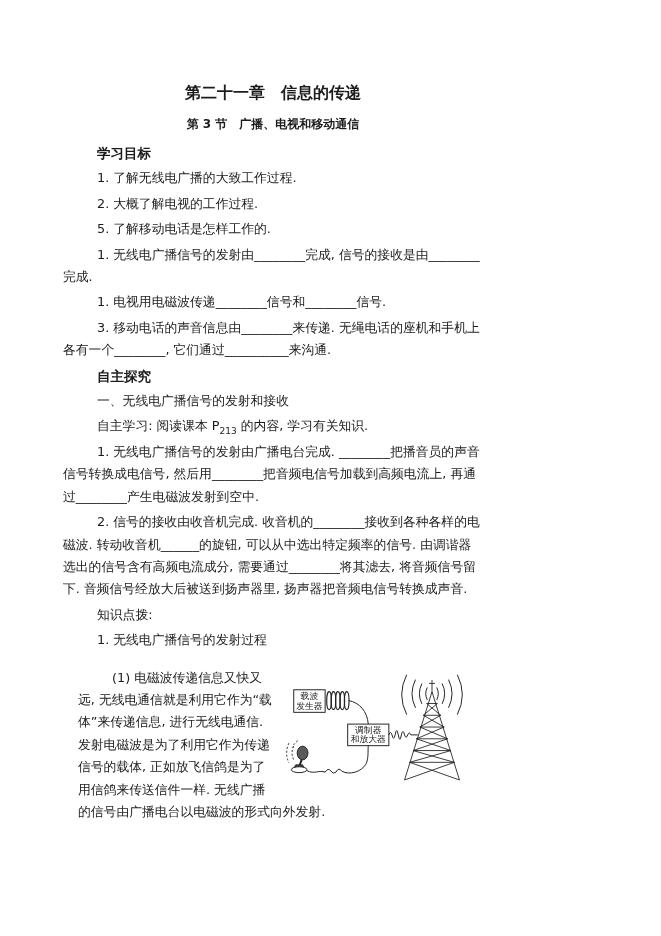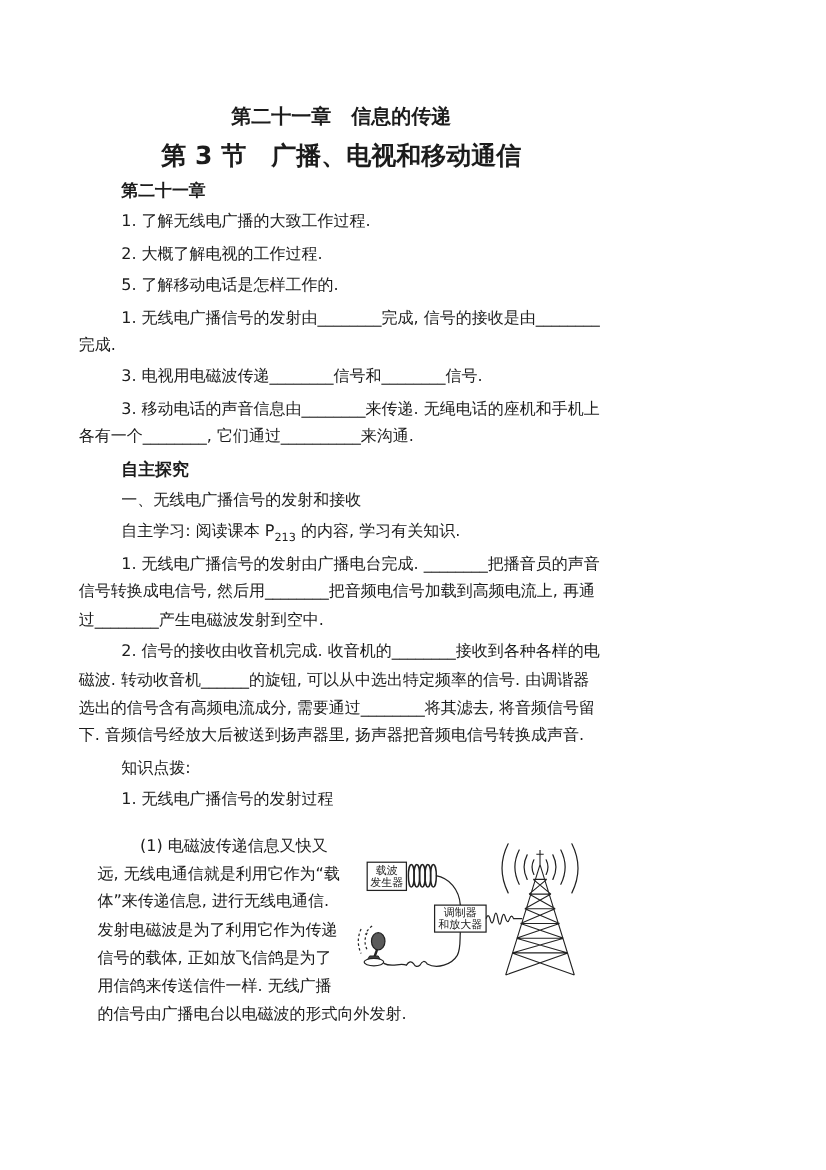--- a/index.html
+++ b/index.html
@@ -4,44 +4,44 @@
 <style>
   html,body{margin:0;padding:0;background:#ffffff;}
   body{
     width:661px;height:936px;overflow:hidden;
     font-family:"DejaVu Sans",sans-serif;
     font-size:12.8px;line-height:22.4px;color:#1c1c1c;
     -webkit-font-smoothing:none;
   }
   .page{box-sizing:border-box;width:527px;padding:82px 44px 0 63px;}
   .title{text-align:center;font-size:16px;font-weight:bold;margin:0 0 9px 0;line-height:22px;}
-  .subtitle{text-align:center;font-size:20px;font-weight:bold;margin:0 0 7px 0;line-height:22px;}
+  .subtitle{text-align:center;font-size:12px;font-weight:bold;margin:0 0 7px 0;line-height:22px;}
   p{margin:3px 0;text-indent:34px;}
   p.h{font-weight:bold;font-size:13.5px;}
   sub{font-size:9px;line-height:0;}
   .tip-block{margin-top:4px;}
   .tip-block p{margin:15px;}
   .diagram{float:right;margin:2px 0 0 6px;}
   .diagram text{font-size:9px;fill:#1c1c1c;}
 </style>
 </head>
 <body>
 
 <div class="page">
 
   <div class="title">第二十一章　信息的传递</div>
   <div class="subtitle">第 3 节　广播、电视和移动通信</div>
 
-  <p class="h">第二十一章</p>
+  <p class="h">学习目标</p>
   <p>1. 了解无线电广播的大致工作过程.</p>
   <p>2. 大概了解电视的工作过程.</p>
   <p>5. 了解移动电话是怎样工作的.</p>
 
   <p>1. 无线电广播信号的发射由________完成, 信号的接收是由________完成.</p>
-  <p>3. 电视用电磁波传递________信号和________信号.</p>
+  <p>1. 电视用电磁波传递________信号和________信号.</p>
   <p>3. 移动电话的声音信息由________来传递. 无绳电话的座机和手机上各有一个________, 它们通过__________来沟通.</p>
 
   <p class="h">自主探究</p>
   <p>一、无线电广播信号的发射和接收</p>
   <p><span>自主学习: 阅读课本 P</span><sub>213</sub><span> 的内容, 学习有关知识.</span></p>
 
   <p>1. 无线电广播信号的发射由广播电台完成. ________把播音员的声音信号转换成电信号, 然后用________把音频电信号加载到高频电流上, 再通过________产生电磁波发射到空中.</p>
   <p>2. 信号的接收由收音机完成. 收音机的________接收到各种各样的电磁波. 转动收音机______的旋钮, 可以从中选出特定频率的信号. 由调谐器选出的信号含有高频电流成分, 需要通过________将其滤去, 将音频信号留下. 音频信号经放大后被送到扬声器里, 扬声器把音频电信号转换成声音.</p>
 
   <p>知识点拨:</p>

